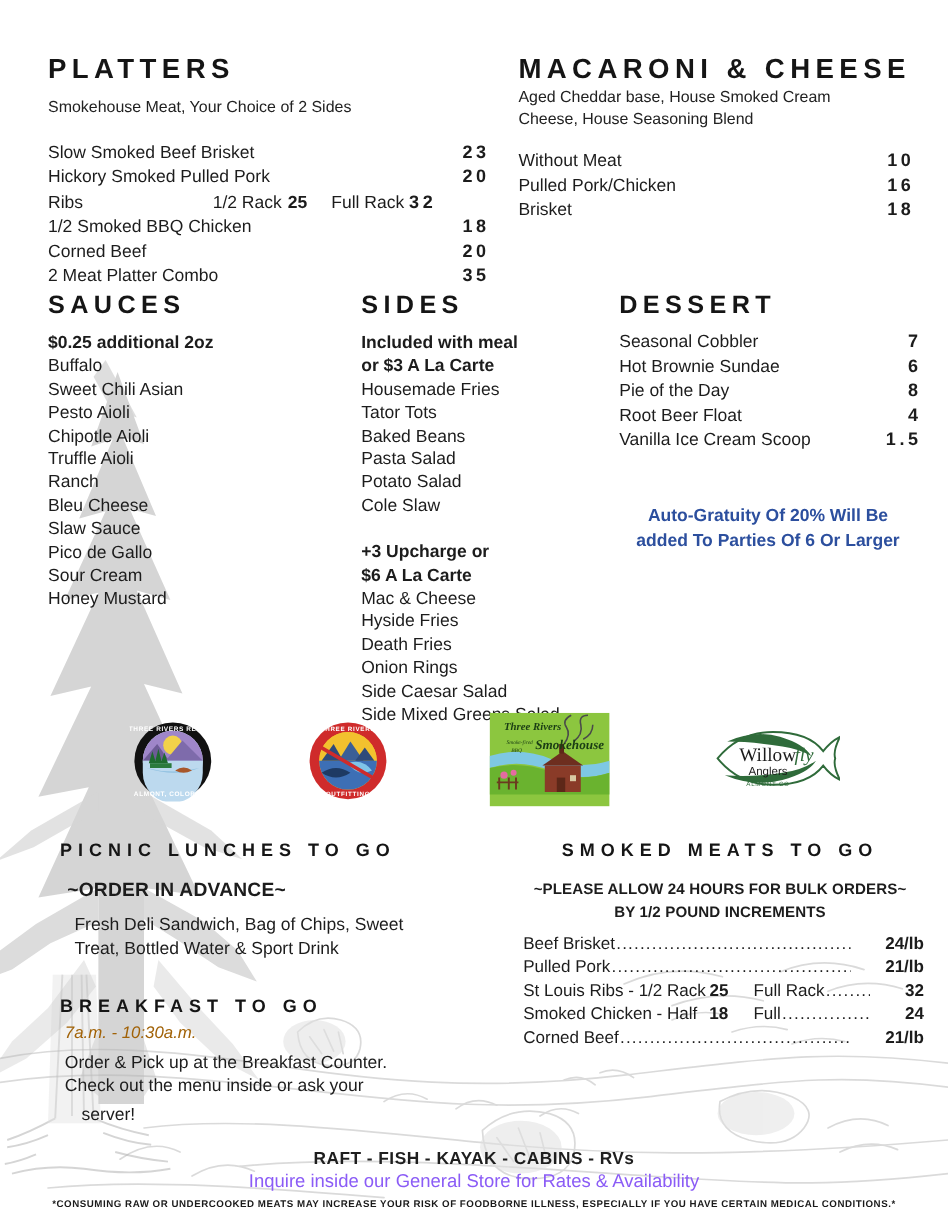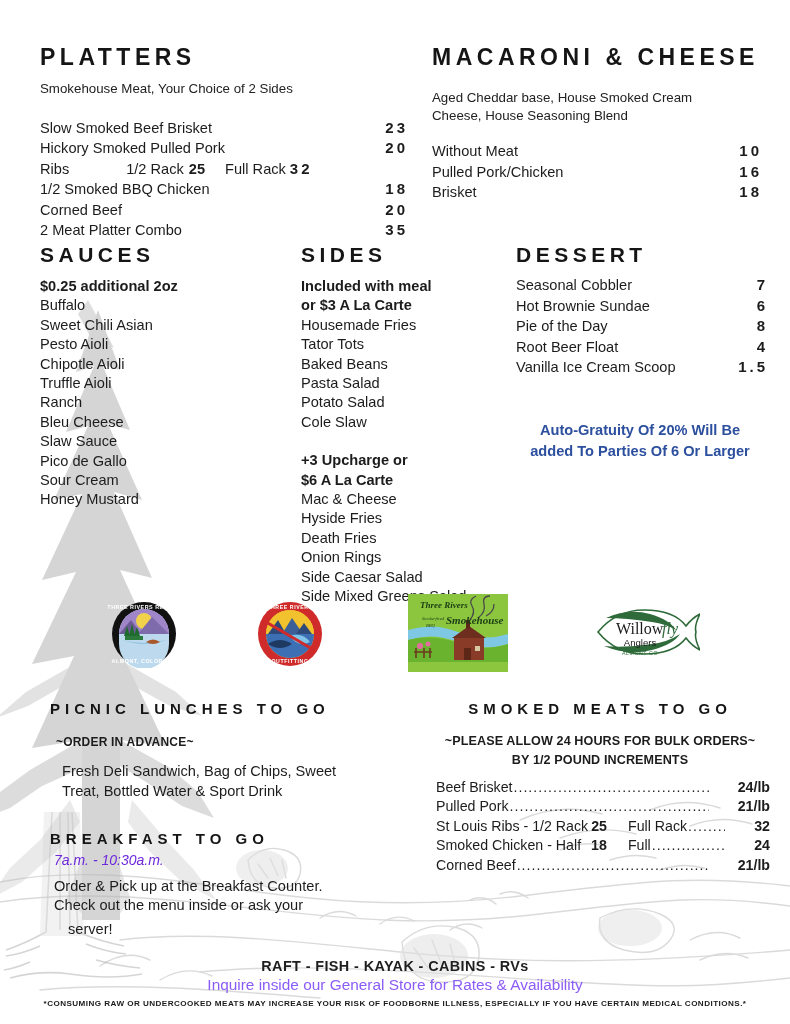--- a/index.html
+++ b/index.html
@@ -63,21 +63,21 @@
   .ft-l3 { font-size:8.1px;  font-weight:800; letter-spacing:.45px; color:#1a1a1a; margin-top:5px; }
 
   .dotline { display:flex; align-items:baseline; font-size:14.2px; line-height:19.5px; color:#1c1c1c; }
   .dotline .nm { white-space:nowrap; }
   .dotline .dots { flex:1; overflow:hidden; white-space:nowrap; letter-spacing:1px; color:#1c1c1c; margin:0 1px; }
   .dotline .pr { font-weight:800; white-space:nowrap;margin-left:28px; }
   .dotline .mid { font-weight:800; margin:0 5px 0 3px; }
   .dotline .seg { white-space:nowrap; }
 
   .logo { position:absolute; }
-  .note-it { font-style:italic; font-size:14px; color:#6d28d9; }
+  .note-it { font-style:italic; font-size:14px; color:#a16207; }
 </style>
 </head>
 <body>
 
 <div class="page">
 
   <svg class="watermark" id="wm-tree" viewBox="0 0 250 620" preserveAspectRatio="none">
     <g fill="#b3b3b3">
       <path d="M128 10 L150 70 L132 64 L160 130 L138 124 L172 200 L144 192 L182 278 L150 270 L192 362 L152 354 L196 446 L150 440 L150 620 L112 620 L112 440 L62 448 L104 356 L62 364 L106 272 L72 280 L112 194 L84 200 L118 126 L96 132 L124 66 L106 72 Z"></path>
       <path d="M112 440 L60 470 L30 492 L8 520 L40 508 L72 486 L112 468 Z" opacity=".85"></path>
@@ -138,21 +138,21 @@
         <div class="row">
           <span class="nm">Slow Smoked Beef Brisket</span>
           <span class="pr">23</span>
         </div>
         <div class="row">
           <span class="nm">Hickory Smoked Pulled Pork</span>
           <span class="pr">20</span>
         </div>
         <div class="row">
           <span class="nm">Ribs</span>
-          <span class="nm" style="margin-left:57px;">1/2 Rack</span>
+          <span class="nm" style="margin-left:108px;">1/2 Rack</span>
           <span class="nm bold" style="margin-left:5px;">25</span>
           <span class="nm" style="margin-left:20px;">Full Rack</span>
           <span class="pr" style="margin-left:4px;">32</span>
         </div>
         <div class="row">
           <span class="nm">1/2 Smoked BBQ Chicken</span>
           <span class="pr">18</span>
         </div>
         <div class="row">
           <span class="nm">Corned Beef</span>
@@ -160,21 +160,21 @@
         </div>
         <div class="row">
           <span class="nm">2 Meat Platter Combo</span>
           <span class="pr">35</span>
         </div>
       </div>
     </div>
 
     <div class="blk" id="macncheese">
       <div class="sec-title h1">MACARONI &amp; CHEESE</div>
-      <div class="sub" style="margin-top:18px;">Aged Cheddar base, House Smoked Cream</div>
+      <div class="sub" style="margin-top:1px;">Aged Cheddar base, House Smoked Cream</div>
       <div class="sub">Cheese, House Seasoning Blend</div>
 
       <div style="margin-top:17px;">
         <div class="row">
           <span class="nm">Without Meat</span>
           <span class="pr">10</span>
         </div>
         <div class="row">
           <span class="nm">Pulled Pork/Chicken</span>
           <span class="pr">16</span>
@@ -326,21 +326,21 @@
         <path d="M24 44 q24 10 48 4 q22 -6 28 -16 q-12 8 -28 10 q-26 4 -48 2 z" fill="#2f6b3a"></path>
         <text x="36" y="32" font-size="16" fill="#1b1b1b" font-family="'Liberation Serif',serif">Willow</text>
         <text x="82" y="32" font-size="16" fill="#2f6b3a" font-style="italic" font-family="'Liberation Serif',serif">fly</text>
         <text x="60" y="44" font-size="9.6" fill="#1b1b1b" text-anchor="middle" font-family="'Liberation Sans',sans-serif">Anglers</text>
         <text x="60" y="53" font-size="5.2" fill="#2f6b3a" text-anchor="middle" font-family="'Liberation Sans',sans-serif" letter-spacing=".6">ALMONT CO</text>
       </svg>
     </div>
 
     <div class="blk" id="picnic">
       <div class="sec-title h3" style="letter-spacing:5px;">PICNIC LUNCHES TO GO</div>
-      <div class="listline b" style="margin-top:16px;font-size:12px;letter-spacing:.2px;padding-left:6px;">~ORDER IN ADVANCE~</div>
+      <div class="listline b" style="margin-top:16px;font-size:16px;letter-spacing:.2px;padding-left:6px;">~ORDER IN ADVANCE~</div>
       <div class="listline" style="margin-top:10px;padding-left:12px;">Fresh Deli Sandwich, Bag of Chips, Sweet</div>
       <div class="listline" style="padding-left:12px;">Treat, Bottled Water &amp; Sport Drink</div>
     </div>
 
     <div class="blk" id="smoked">
       <div class="sec-title h3" style="letter-spacing:5px;text-align:center;">SMOKED MEATS TO GO</div>
       <div class="listline b" style="margin-top:15px;font-size:12.6px;text-align:center;letter-spacing:.1px;">~PLEASE ALLOW 24 HOURS FOR BULK ORDERS~</div>
       <div class="listline b" style="font-size:12.6px;text-align:center;letter-spacing:.1px;">BY 1/2 POUND INCREMENTS</div>
 
       <div style="margin-top:7px;padding-left:6px;">

